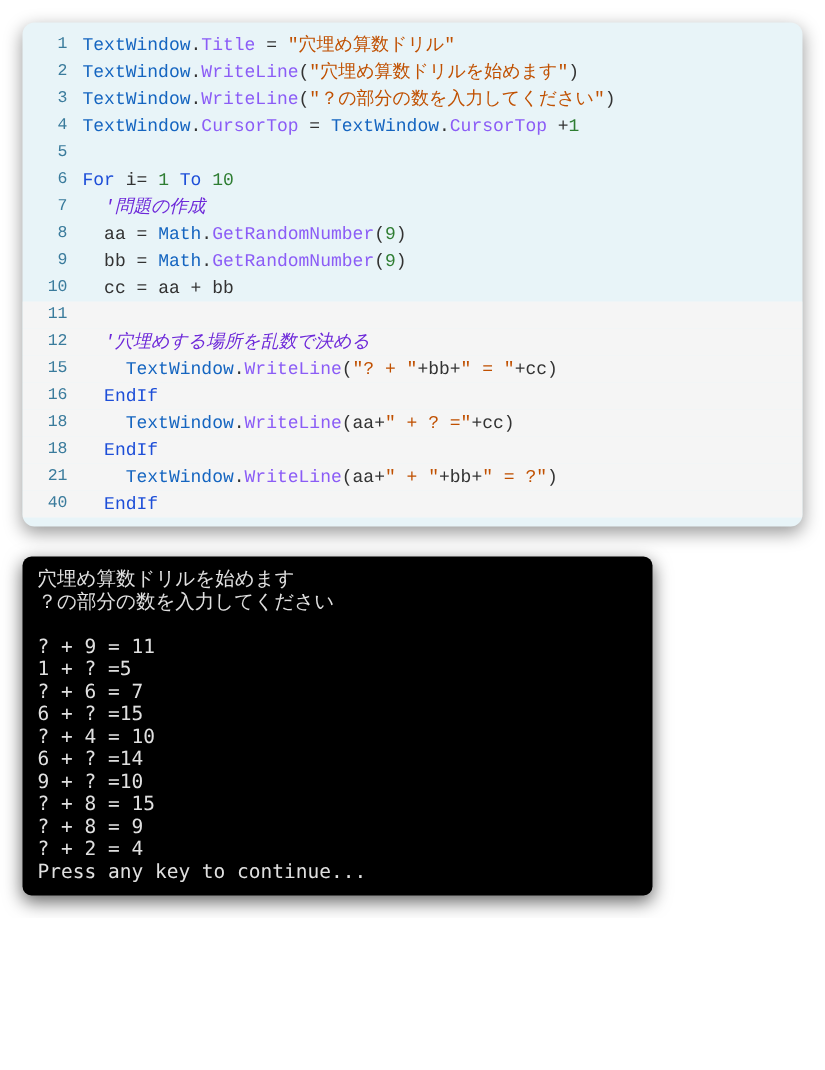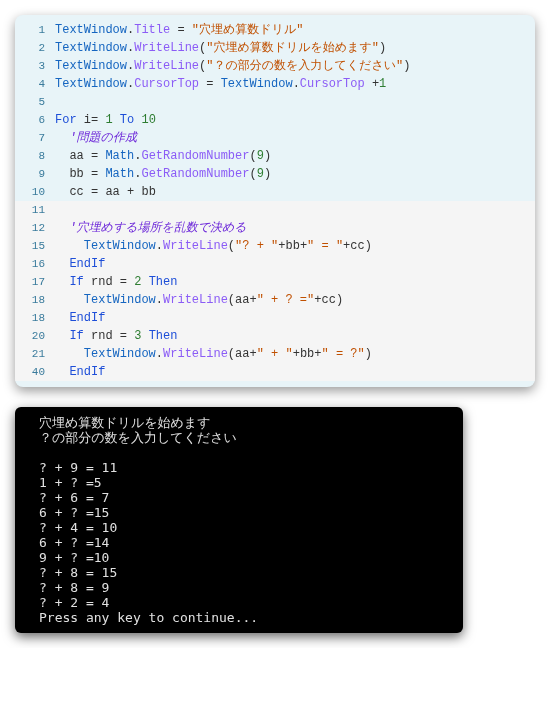--- a/index.html
+++ b/index.html
@@ -49,21 +49,21 @@
   .tok-kw    { color: #1d4ed8; }
   .tok-var   { color: #333; }
   .tok-num   { color: #2e7d32; }
   .tok-com   { color: #6d28d9; font-style: italic; }
 
   .console-panel {
     background: #000;
     color: #e0e0e0;
     border-radius: 6px;
     box-shadow: 0 4px 12px rgba(0,0,0,0.6);
-    padding: 8px 24px;
+    padding: 8px 10px;
     width: 400px;
     font-size: 13px;
     line-height: 15px;
     white-space: pre;
     font-family: "MS Gothic", Consolas, monospace;
   }
 </style>
 </head>
 <body>
 
@@ -75,24 +75,22 @@
     <div class="code-line"><div class="gutter">5</div><div class="code"></div></div>
     <div class="code-line"><div class="gutter">6</div><div class="code"><span class="tok-kw">For</span><span> </span><span class="tok-var">i</span><span class="tok-op">=</span><span> </span><span class="tok-num">1</span><span> </span><span class="tok-kw">To</span><span> </span><span class="tok-num">10</span></div></div>
     <div class="code-line"><div class="gutter">7</div><div class="code"><span>  </span><span class="tok-com">'問題の作成</span></div></div>
     <div class="code-line"><div class="gutter">8</div><div class="code"><span>  </span><span class="tok-var">aa</span><span> </span><span class="tok-op">=</span><span> </span><span class="tok-obj">Math</span><span class="tok-dot">.</span><span class="tok-prop">GetRandomNumber</span><span class="tok-op">(</span><span class="tok-num">9</span><span class="tok-op">)</span></div></div>
     <div class="code-line"><div class="gutter">9</div><div class="code"><span>  </span><span class="tok-var">bb</span><span> </span><span class="tok-op">=</span><span> </span><span class="tok-obj">Math</span><span class="tok-dot">.</span><span class="tok-prop">GetRandomNumber</span><span class="tok-op">(</span><span class="tok-num">9</span><span class="tok-op">)</span></div></div>
     <div class="code-line"><div class="gutter">10</div><div class="code"><span>  </span><span class="tok-var">cc</span><span> </span><span class="tok-op">=</span><span> </span><span class="tok-var">aa</span><span> </span><span class="tok-op">+</span><span> </span><span class="tok-var">bb</span></div></div>
     <div class="code-line hl"><div class="gutter">11</div><div class="code"></div></div>
     <div class="code-line hl"><div class="gutter">12</div><div class="code"><span>  </span><span class="tok-com">'穴埋めする場所を乱数で決める</span></div></div>
     <div class="code-line hl"><div class="gutter">15</div><div class="code"><span>    </span><span class="tok-obj">TextWindow</span><span class="tok-dot">.</span><span class="tok-prop">WriteLine</span><span class="tok-op">(</span><span class="tok-str">"? + "</span><span class="tok-op">+</span><span class="tok-var">bb</span><span class="tok-op">+</span><span class="tok-str">" = "</span><span class="tok-op">+</span><span class="tok-var">cc</span><span class="tok-op">)</span></div></div>
     <div class="code-line hl"><div class="gutter">16</div><div class="code"><span>  </span><span class="tok-kw">EndIf</span></div></div>
-    <div class="code-line hl"><div class="gutter">17</div><div class="code"><span>  </span><span class="tok-kw">If</span><span> </span><span class="tok-var">rnd</span><span> </span><span class="tok-op">=</span><span> </span><span class="tok-num">2</span><span> </span><span class="tok-kw">Then</span></div></div>
     <div class="code-line hl"><div class="gutter">18</div><div class="code"><span>    </span><span class="tok-obj">TextWindow</span><span class="tok-dot">.</span><span class="tok-prop">WriteLine</span><span class="tok-op">(</span><span class="tok-var">aa</span><span class="tok-op">+</span><span class="tok-str">" + ? ="</span><span class="tok-op">+</span><span class="tok-var">cc</span><span class="tok-op">)</span></div></div>
     <div class="code-line hl"><div class="gutter">18</div><div class="code"><span>  </span><span class="tok-kw">EndIf</span></div></div>
-    <div class="code-line hl"><div class="gutter">20</div><div class="code"><span>  </span><span class="tok-kw">If</span><span> </span><span class="tok-var">rnd</span><span> </span><span class="tok-op">=</span><span> </span><span class="tok-num">3</span><span> </span><span class="tok-kw">Then</span></div></div>
     <div class="code-line hl"><div class="gutter">21</div><div class="code"><span>    </span><span class="tok-obj">TextWindow</span><span class="tok-dot">.</span><span class="tok-prop">WriteLine</span><span class="tok-op">(</span><span class="tok-var">aa</span><span class="tok-op">+</span><span class="tok-str">" + "</span><span class="tok-op">+</span><span class="tok-var">bb</span><span class="tok-op">+</span><span class="tok-str">" = ?"</span><span class="tok-op">)</span></div></div>
     <div class="code-line hl"><div class="gutter">40</div><div class="code"><span>  </span><span class="tok-kw">EndIf</span></div></div>
   </div>
 
 <div class="console-panel" id="console-panel">穴埋め算数ドリルを始めます
 ？の部分の数を入力してください
 
 ? + 9 = 11
 1 + ? =5
 ? + 6 = 7

